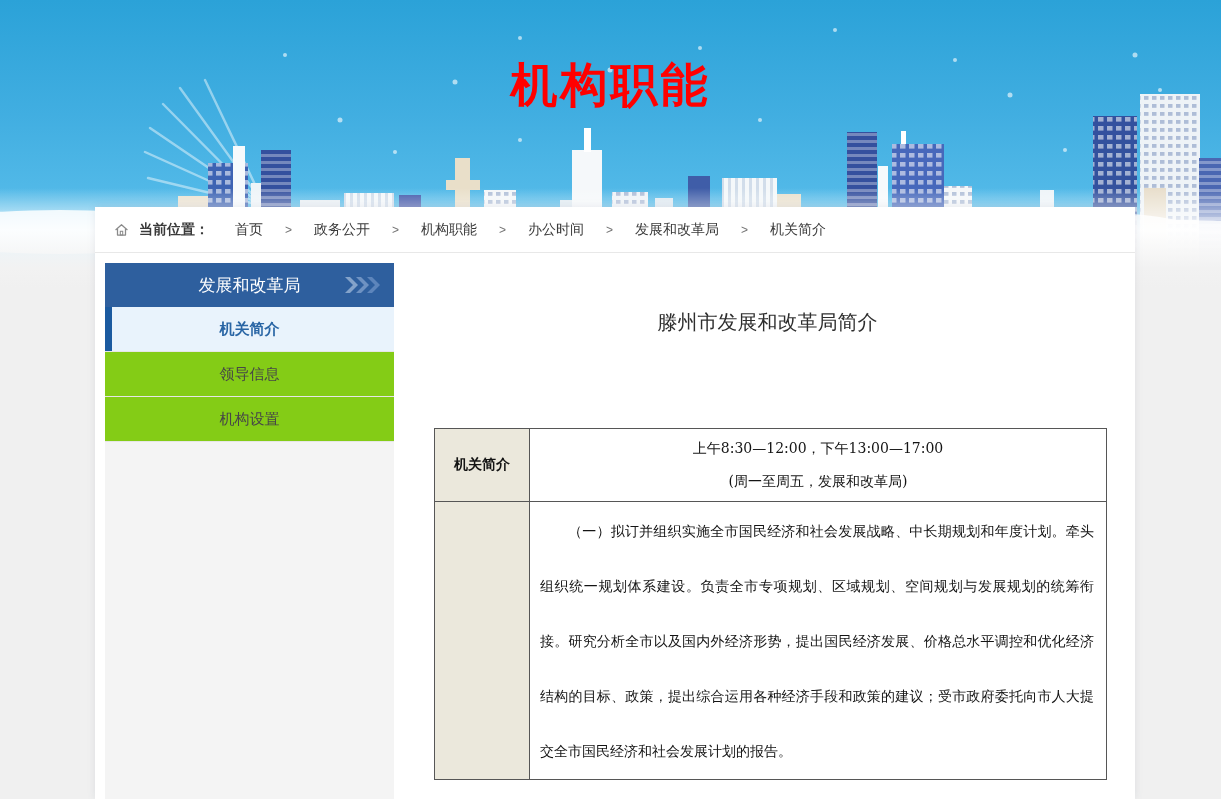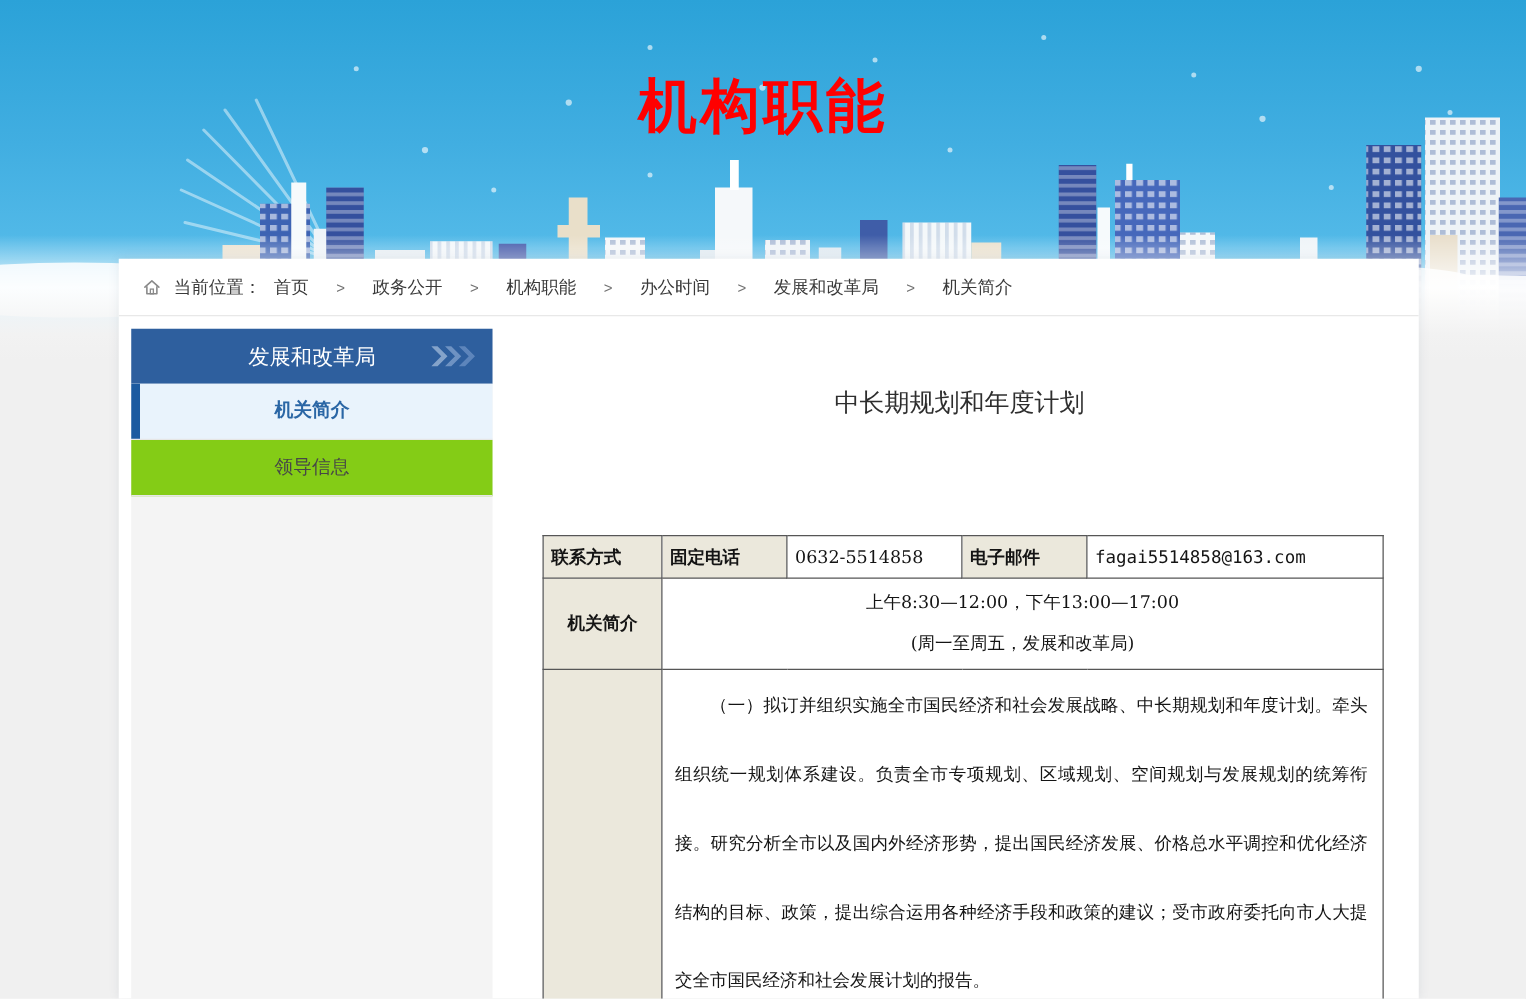--- a/index.html
+++ b/index.html
@@ -27,21 +27,21 @@
     position:absolute;left:95px;top:207px;width:1040px;height:592px;
     background:#ffffff;overflow:hidden;box-shadow:0 0 8px rgba(90,110,130,.12);
   }
   
   .breadcrumb{
     height:45px;border-bottom:1px solid #e8e8e8;
     display:flex;align-items:center;padding:0 18px;
     font-size:14px;color:#3a3a3a;white-space:nowrap;
   }
   .bc-home{display:flex;align-items:center;margin-right:9px;cursor:pointer;}
-  .bc-label{font-weight:normal;margin-right:8px;}
+  .bc-label{font-weight:bold;margin-right:24px;}
   .bc-item{color:#3a3a3a;text-decoration:none;margin:0 22px;cursor:pointer;}
   .bc-item:first-of-type{margin-left:2px;}
   .bc-sep{color:#737373;font-size:12px;}
   
   .sidebar{
     position:absolute;left:10px;top:56px;width:289px;height:536px;
     background:#f4f4f4;
   }
   .sb-header{
     height:44px;background:#2e5f9e;color:#fff;font-size:17px;
@@ -224,41 +224,37 @@
           <polygon points="22,1 27,1 35,9 27,17 22,17 30,9" fill="#5d85bb"></polygon>
         </svg>
       </span>
     </div>
     <div class="sb-item active">
       <span>机关简介</span>
     </div>
     <div class="sb-item">
       <span>领导信息</span>
     </div>
+    <div class="sb-item">
+      <span>机构设置</span>
+    </div>
   </div>
 
   <div class="content">
-    <h1 class="content-title">中长期规划和年度计划</h1>
+    <h1 class="content-title">滕州市发展和改革局简介</h1>
 
     <table class="info">
       <colgroup>
         <col style="width:95px">
           <col style="width:100px">
           <col style="width:140px">
           <col style="width:100px">
           <col style="width:237px">
       </colgroup>
       <tbody>
-        <tr class="r1">
-          <td class="lbl">联系方式</td>
-          <td class="lbl">固定电话</td>
-          <td class="ser">0632-5514858</td>
-          <td class="lbl">电子邮件</td>
-          <td class="mono">fagai5514858@163.com</td>
-        </tr>
         <tr class="r2">
           <td class="lbl">机关简介</td>
           <td class="ser hours-cell" colspan="4">
             <div>上午8:30—12:00，下午13:00—17:00</div>
             <div>(周一至周五，发展和改革局)</div>
           </td>
         </tr>
         <tr class="r4">
           <td class="lbl"></td>
           <td class="ser duties-cell" colspan="4">（一）拟订并组织实施全市国民经济和社会发展战略、中长期规划和年度计划。牵头组织统一规划体系建设。负责全市专项规划、区域规划、空间规划与发展规划的统筹衔接。研究分析全市以及国内外经济形势，提出国民经济发展、价格总水平调控和优化经济结构的目标、政策，提出综合运用各种经济手段和政策的建议；受市政府委托向市人大提交全市国民经济和社会发展计划的报告。</td>

